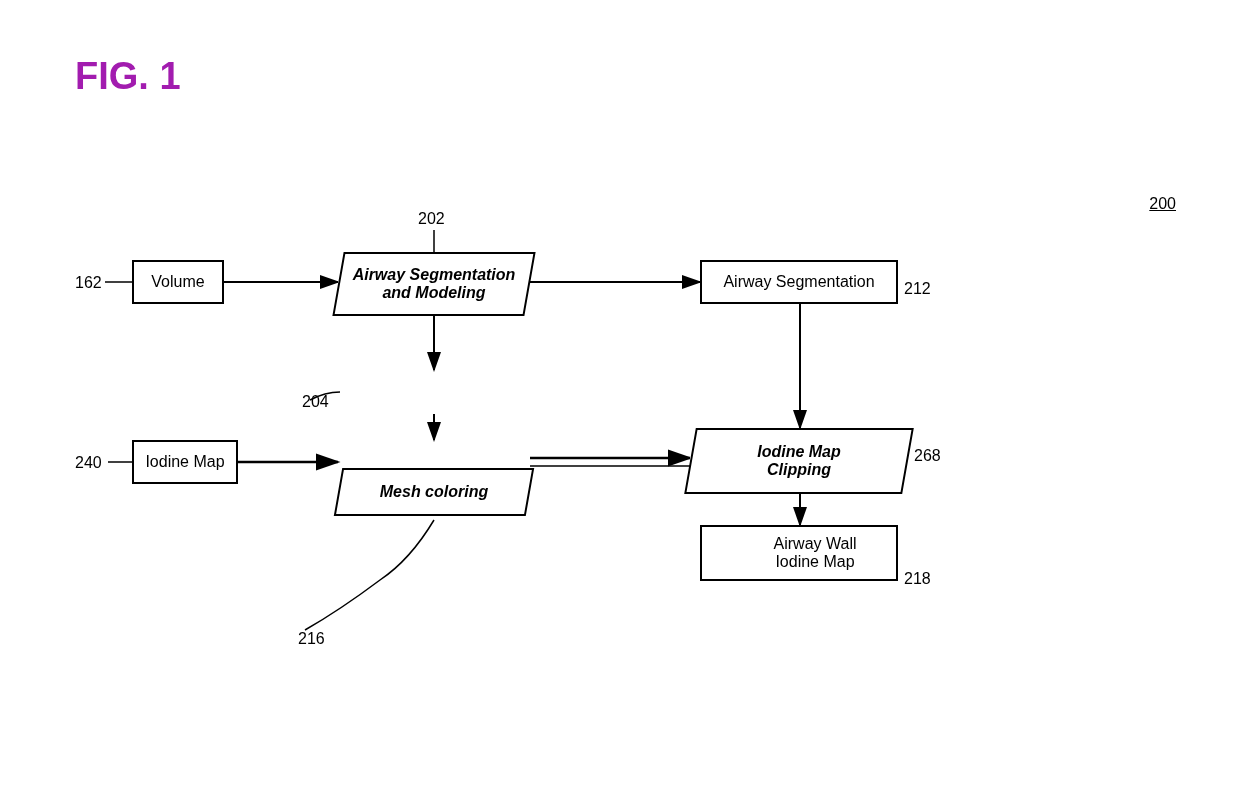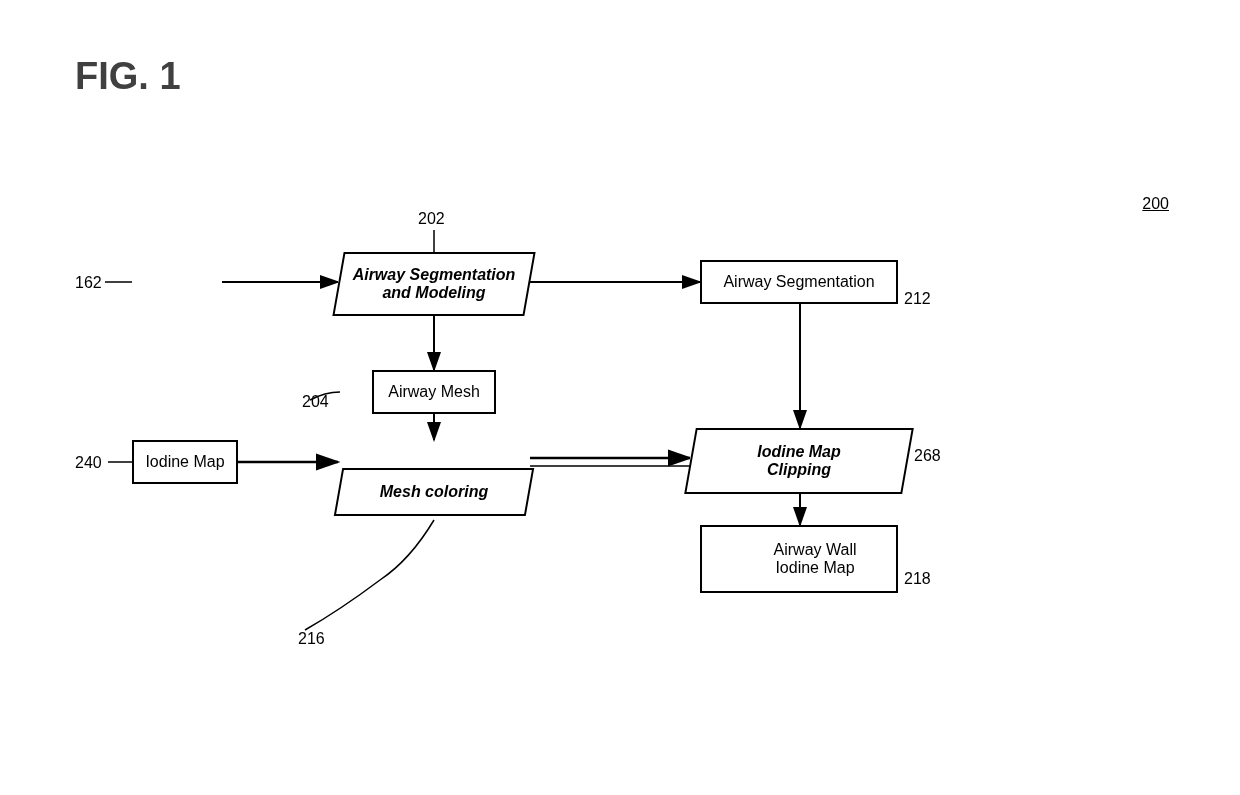--- a/index.html
+++ b/index.html
@@ -10,21 +10,21 @@
       font-family: Arial, sans-serif;
       overflow: hidden;
       position: relative;
     }
     .figure-title {
       position: absolute;
       top: 55px;
       left: 75px;
       font-size: 38px;
       font-weight: 900;
-      color: #404040;
+      color: #a21caf;
     }
     .diagram-container {
       position: absolute;
       top: 0;
       left: 0;
       width: 1240px;
       height: 795px;
     }
     
     .box {
@@ -127,40 +127,40 @@
     <path d="M 340 392 Q 325 392 310 400" stroke="#000" stroke-width="1.5" fill="none"></path>
 
     <path d="M 108 462 Q 118 462 132 462" stroke="#000" stroke-width="1.5" fill="none"></path>
 
     <path d="M 305 630 Q 340 610 380 580 Q 410 560 434 520" stroke="#000" stroke-width="1.5" fill="none"></path>
 
   </svg>
 
   <div class="figure-title">FIG. 1</div>
 
-  <div class="underline-label" style="right: 71px; top: 195px;">200</div>
+  <div class="underline-label" style="right: 64px; top: 195px;">200</div>
 
+  <div class="box box-rect" style="left: 132px; top: 260px; width: 92px; height: 44px;">
+    <span>Volume</span>
+  </div>
 
   <div class="label" style="left: 75px; top: 274px;">162</div>
 
   <div class="box-parallelogram" style="left: 338px; top: 252px; width: 192px; height: 64px;">
     <span>Airway Segmentation<br>and Modeling</span>
   </div>
 
   <div class="label" style="left: 418px; top: 210px;">202</div>
 
   <div class="box box-rect" style="left: 700px; top: 260px; width: 198px; height: 44px;">
     <span>Airway Segmentation</span>
   </div>
 
-  <div class="label" style="left: 904px; top: 290px;">212</div>
+  <div class="label" style="left: 904px; top: 280px;">212</div>
 
-  <div class="box box-rect" style="left: 372px; top: 370px; width: 124px; height: 44px;">
-    <span>Airway Mesh</span>
-  </div>
 
   <div class="label" style="left: 302px; top: 385px; margin-top: 8px;">204</div>
 
   <div class="box box-rect" style="left: 132px; top: 440px; width: 106px; height: 44px;">
     <span>Iodine Map</span>
   </div>
 
   <div class="label" style="left: 75px; top: 454px;">240</div>
 
   <div class="box-parallelogram" style="left: 338px; top: 440px; width: 192px; height: 48px; margin-top: 28px;">
@@ -169,19 +169,19 @@
 
   <div class="box-parallelogram" style="left: 690px; top: 428px; width: 218px; height: 66px;">
     <span>Iodine Map<br>Clipping</span>
   </div>
 
   <div class="label" style="left: 914px; top: 447px;">268</div>
 
 
   <div class="label" style="left: 298px; top: 630px;">216</div>
 
-  <div class="box box-rect" style="left: 700px; top: 525px; width: 198px; height: 68px; padding-left: 32px;">
+  <div class="box box-rect" style="left: 700px; top: 525px; width: 198px; height: 56px; padding-left: 32px;">
     <span>Airway Wall<br>Iodine Map</span>
   </div>
 
   <div class="label" style="left: 904px; top: 570px;">218</div>
 
 </div>
 
 </body></html>

